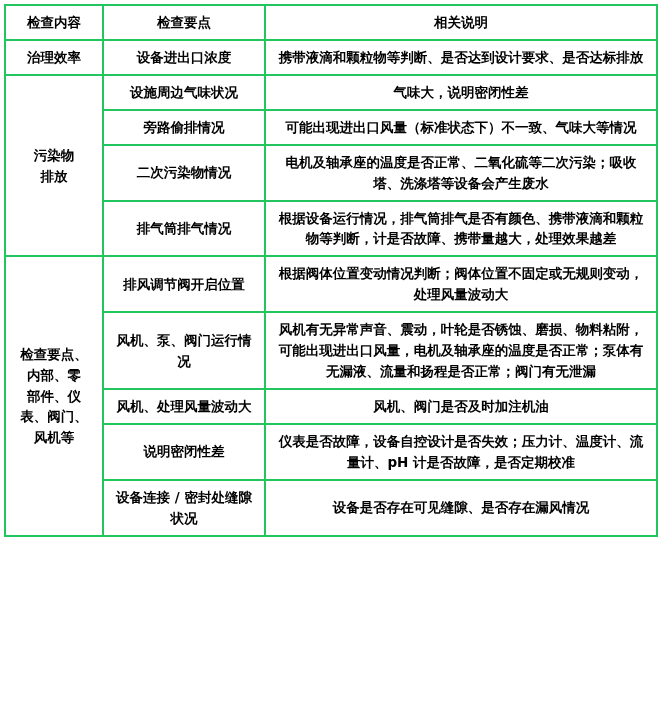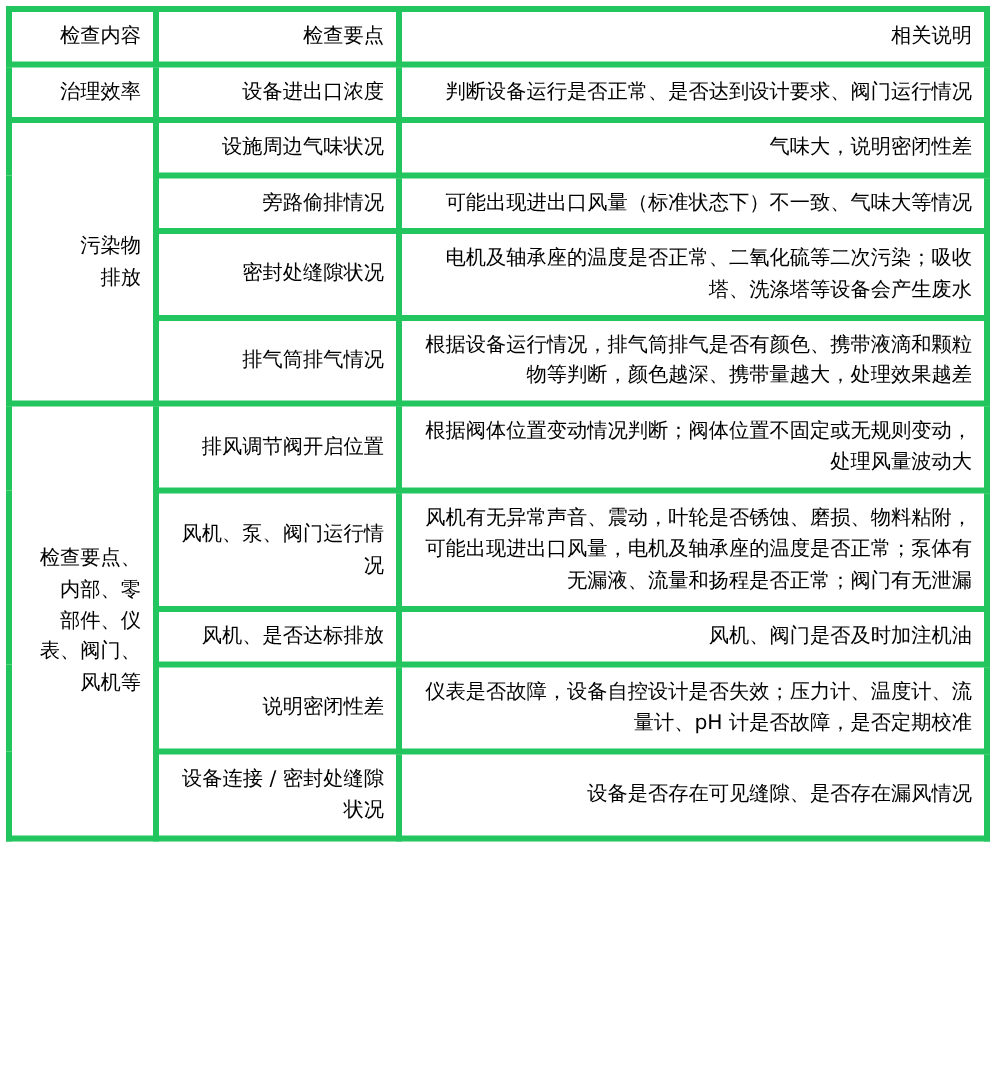--- a/index.html
+++ b/index.html
@@ -20,27 +20,27 @@
     position: relative;
     box-sizing: border-box;
   }
   table.insp {
     border-collapse: collapse;
     width: 652px;
     margin: 4px 0 0 4px;
     table-layout: fixed;
   }
   table.insp td, table.insp th {
-    border: 4px solid #22c55e;
+    border: 2px solid #22c55e;
     padding: 6px 8px;
     font-size: 13.5px;
     line-height: 1.55;
     vertical-align: middle;
-    font-weight: normal;
-    text-align: right;
+    font-weight: bold;
+    text-align: center;
     word-break: break-all;
   }
   col.c1 { width: 98px; }
   col.c2 { width: 162px; }
   col.c3 { width: 392px; }
 
   thead td {
     text-align: center;
     font-size: 14px;
     padding-top: 7px;
@@ -76,61 +76,61 @@
         <td>检查内容</td>
         <td>检查要点</td>
         <td>相关说明</td>
       </tr>
     </thead>
     <tbody>
 
       <tr>
         <td class="cat" rowspan="1">治理效率</td>
         <td class="point">设备进出口浓度</td>
-        <td class="desc">判断设备运行是否正常、是否达到设计要求、阀门运行情况</td>
+        <td class="desc">携带液滴和颗粒物等判断、是否达到设计要求、是否达标排放</td>
       </tr>
 
       <tr>
         <td class="cat" rowspan="4">
           <div>污染物</div>
           <div>排放</div>
         </td>
         <td class="point">设施周边气味状况</td>
         <td class="desc">气味大，说明密闭性差</td>
       </tr>
       <tr>
         <td class="point">旁路偷排情况</td>
         <td class="desc">可能出现进出口风量（标准状态下）不一致、气味大等情况</td>
       </tr>
       <tr>
-        <td class="point">密封处缝隙状况</td>
+        <td class="point">二次污染物情况</td>
         <td class="desc">电机及轴承座的温度是否正常、二氧化硫等二次污染；吸收塔、洗涤塔等设备会产生废水</td>
       </tr>
       <tr>
         <td class="point">排气筒排气情况</td>
-        <td class="desc">根据设备运行情况，排气筒排气是否有颜色、携带液滴和颗粒物等判断，颜色越深、携带量越大，处理效果越差</td>
+        <td class="desc">根据设备运行情况，排气筒排气是否有颜色、携带液滴和颗粒物等判断，计是否故障、携带量越大，处理效果越差</td>
       </tr>
 
       <tr>
         <td class="cat" rowspan="5">
           <div>检查要点、</div>
           <div>内部、零</div>
           <div>部件、仪</div>
           <div>表、阀门、</div>
           <div>风机等</div>
         </td>
         <td class="point">排风调节阀开启位置</td>
         <td class="desc">根据阀体位置变动情况判断；阀体位置不固定或无规则变动，处理风量波动大</td>
       </tr>
       <tr>
         <td class="point">风机、泵、阀门运行情况</td>
         <td class="desc">风机有无异常声音、震动，叶轮是否锈蚀、磨损、物料粘附，可能出现进出口风量，电机及轴承座的温度是否正常；泵体有无漏液、流量和扬程是否正常；阀门有无泄漏</td>
       </tr>
       <tr>
-        <td class="point">风机、是否达标排放</td>
+        <td class="point">风机、处理风量波动大</td>
         <td class="desc">风机、阀门是否及时加注机油</td>
       </tr>
       <tr>
         <td class="point">说明密闭性差</td>
         <td class="desc">仪表是否故障，设备自控设计是否失效；压力计、温度计、流量计、pH 计是否故障，是否定期校准</td>
       </tr>
       <tr>
         <td class="point">设备连接 / 密封处缝隙状况</td>
         <td class="desc">设备是否存在可见缝隙、是否存在漏风情况</td>
       </tr>

